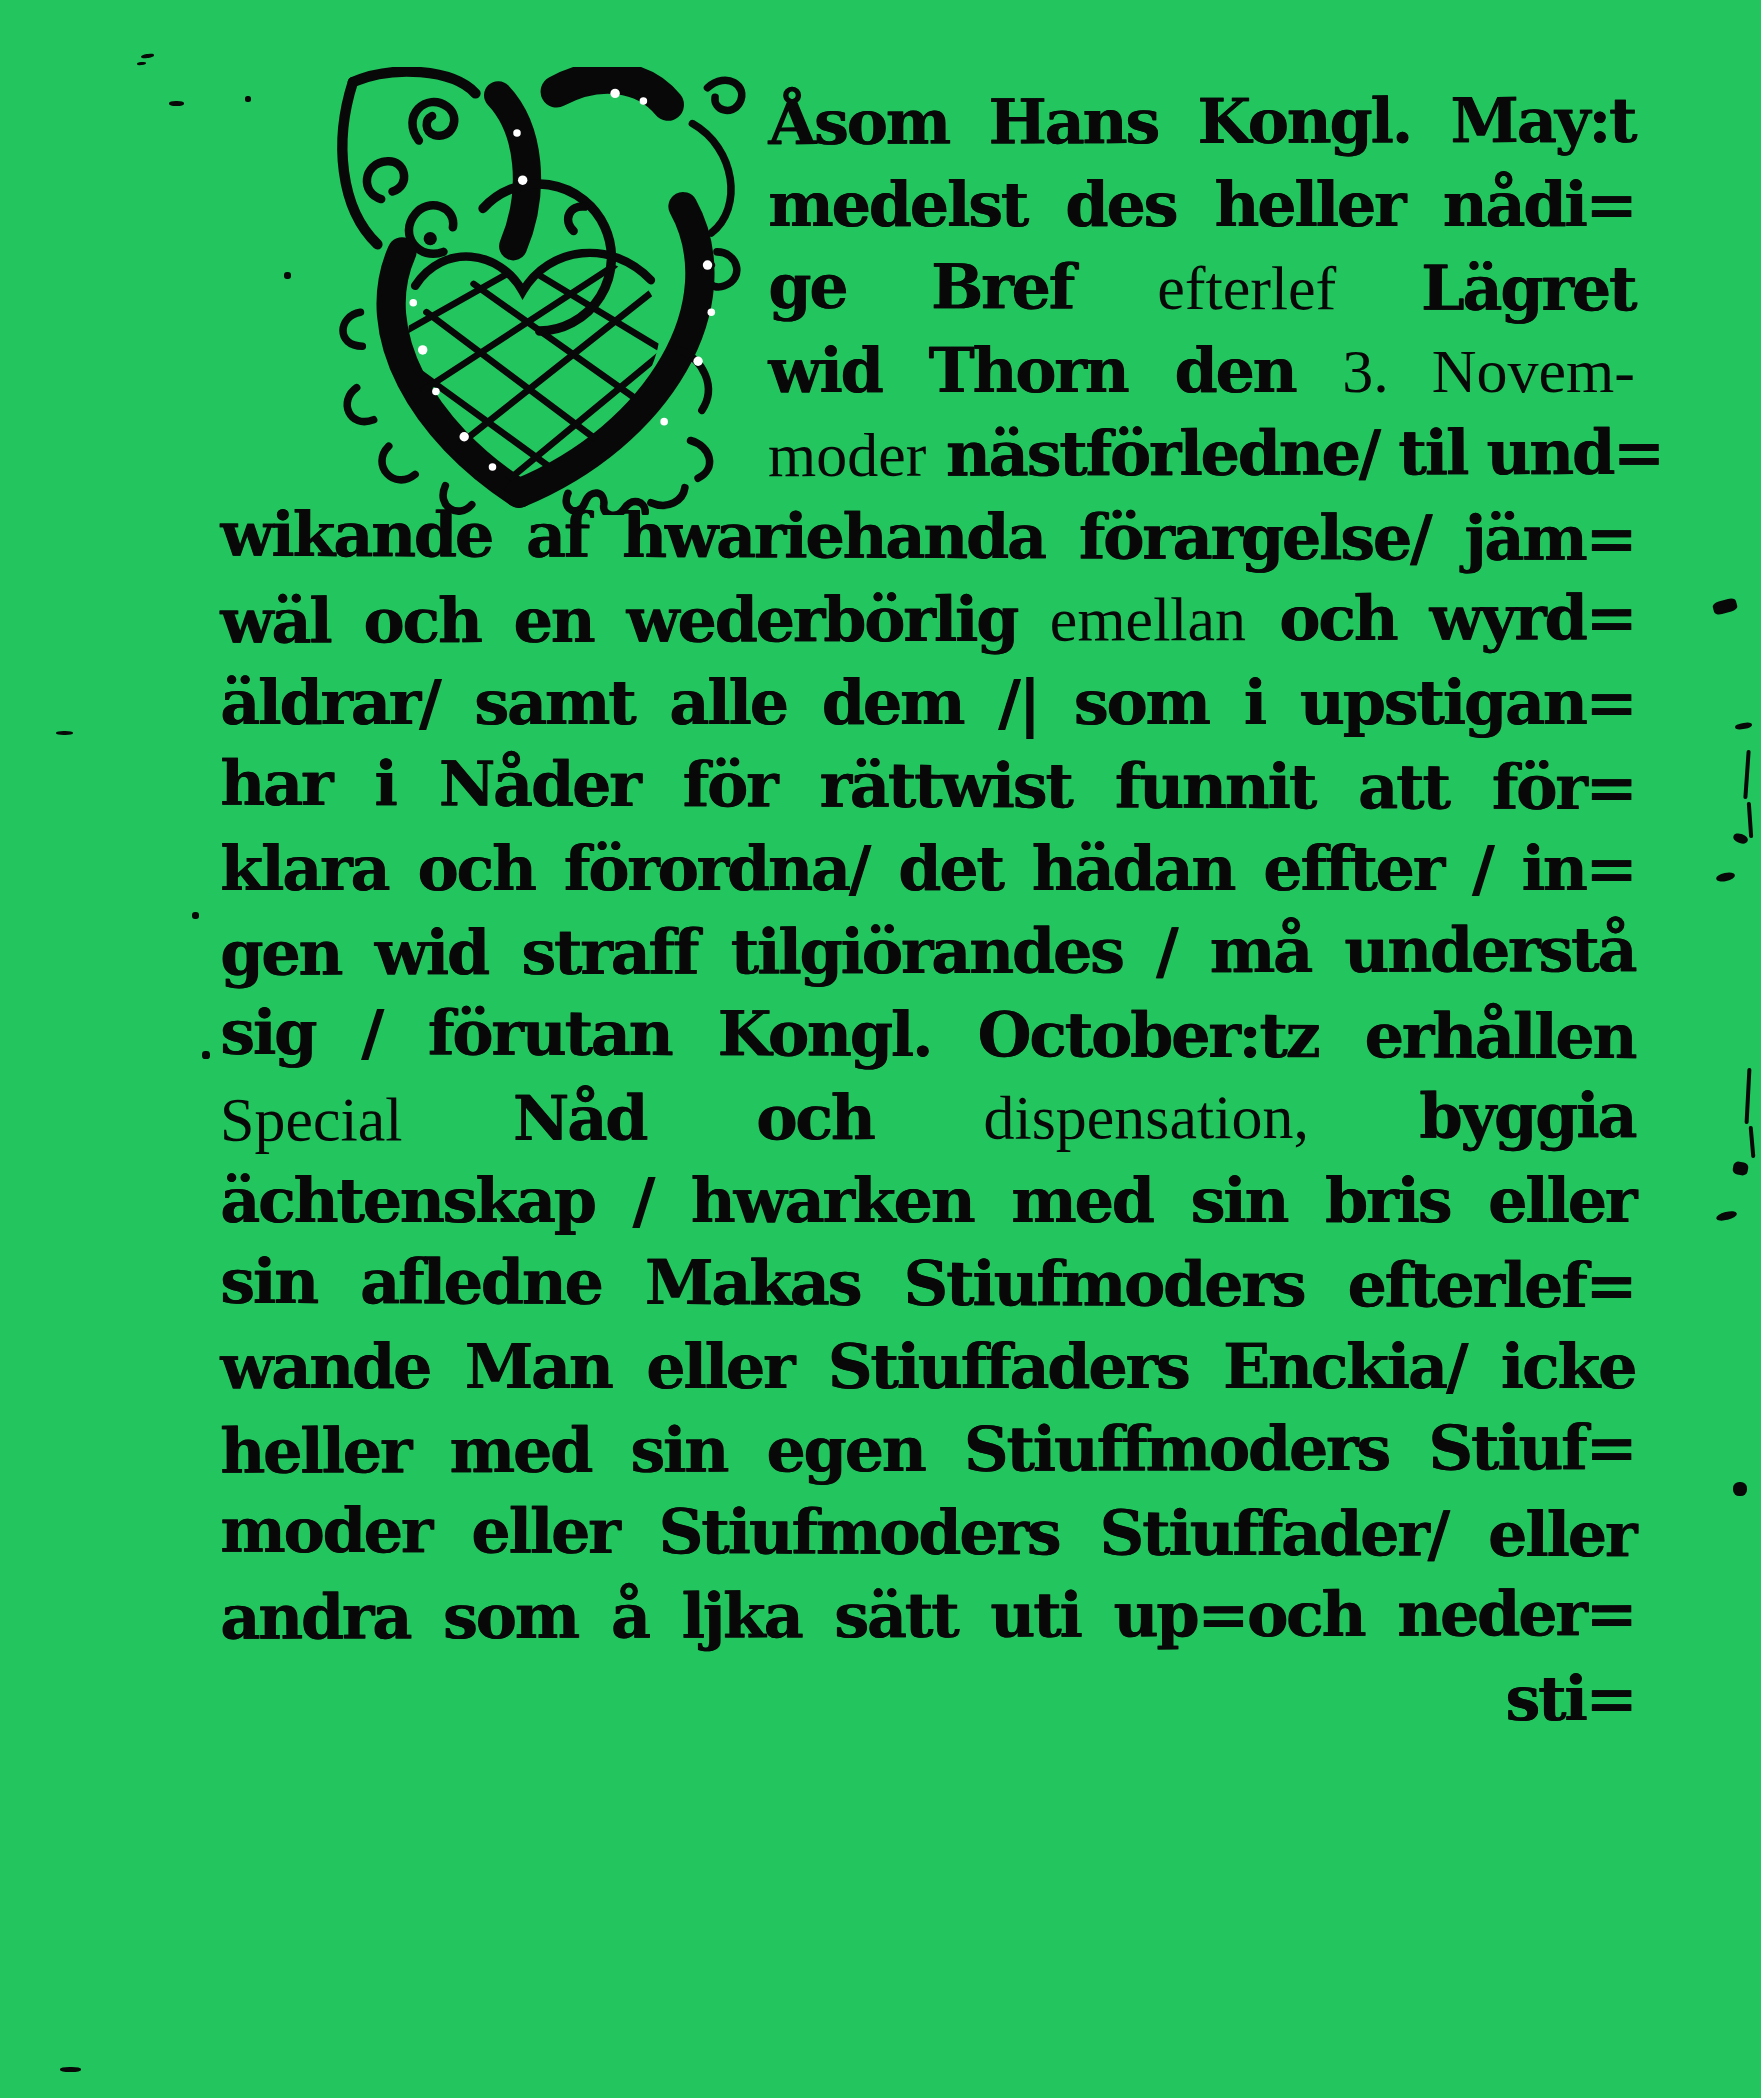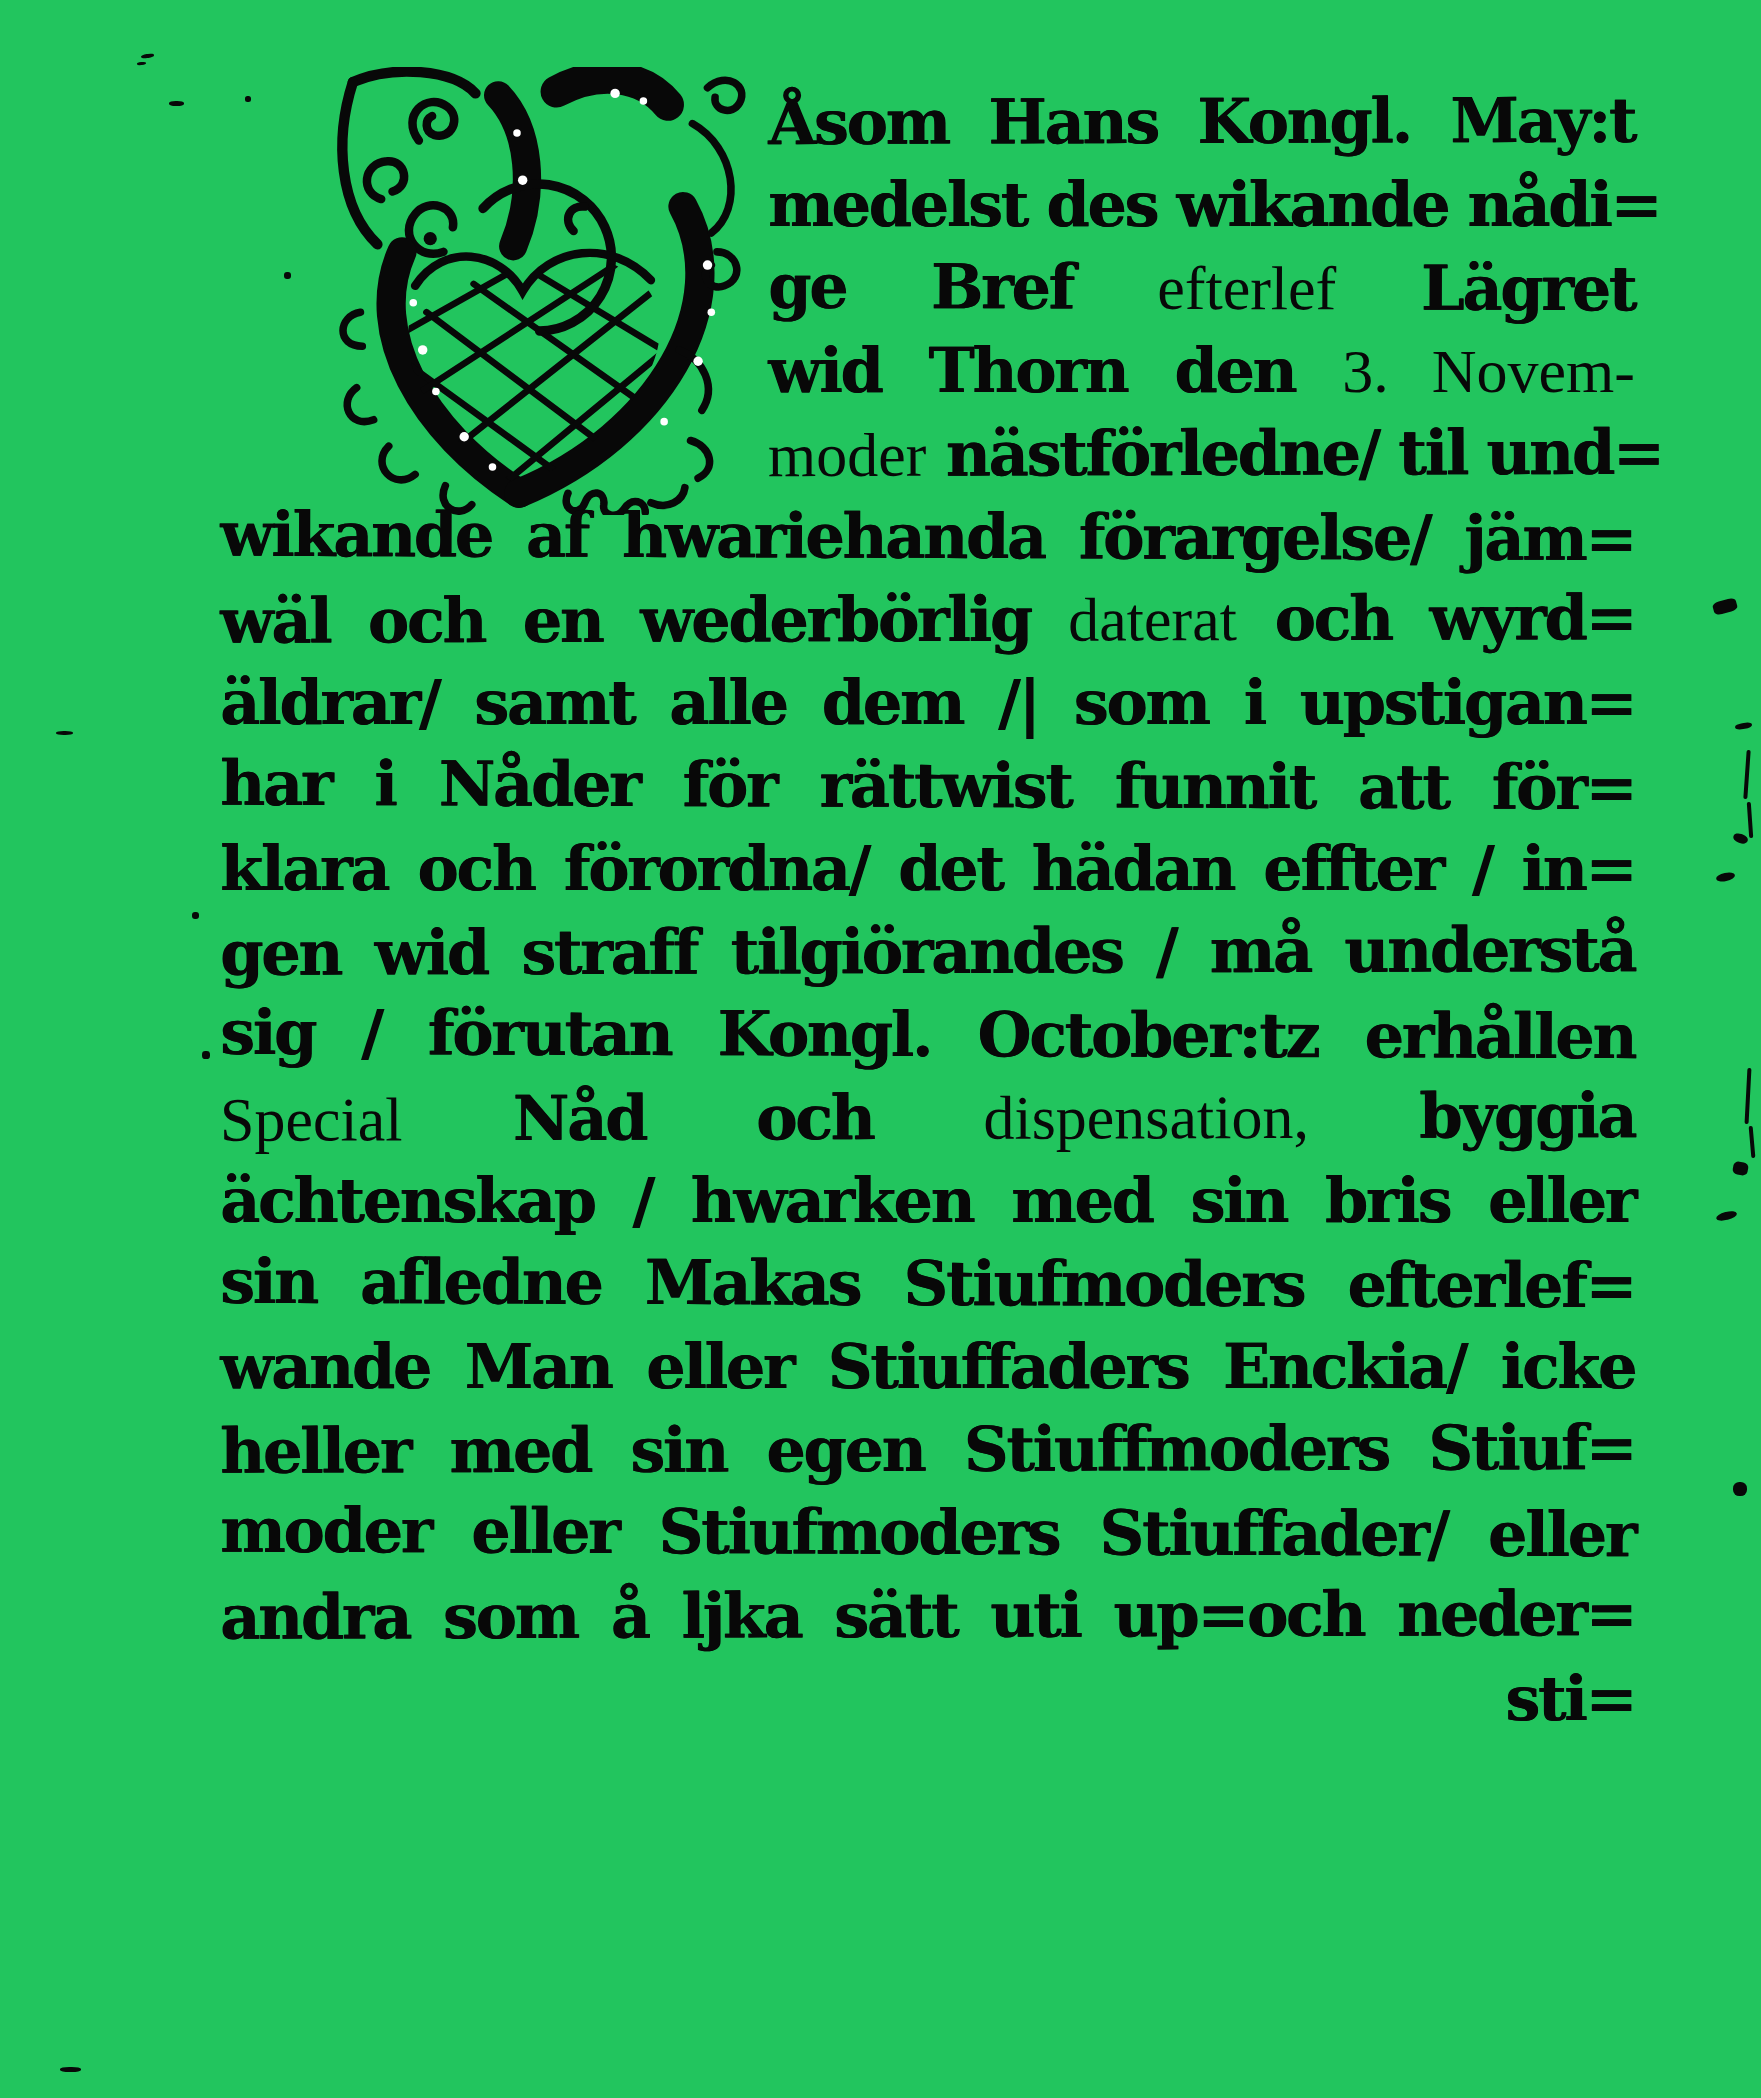--- a/index.html
+++ b/index.html
@@ -103,26 +103,26 @@
           <circle cx="300" cy="28" r="5"></circle>
         <circle cx="330" cy="36" r="4"></circle>
       </g>
       <clipPath id="heartclip">
         <path d="M95 235 C125 195 180 200 202 240 C226 198 290 190 330 230 C380 285 320 390 200 445 C100 390 55 300 95 235 Z"></path>
       </clipPath>
     </svg>
 
     <div id="lines">
         <div class="line hang"><span class="fraktur">Åsom Hans Kongl. May:t</span></div>
-        <div class="line hang"><span class="fraktur">medelst des wikande nådi=</span></div>
+        <div class="line hang"><span class="fraktur">medelst des heller nådi=</span></div>
         <div class="line hang"><span class="fraktur">ge Bref </span><span class="roman">efterlef</span><span class="fraktur"> Lägret</span></div>
         <div class="line hang"><span class="fraktur">wid Thorn den </span><span class="roman">3. Novem-</span></div>
         <div class="line hang"><span class="roman">moder</span><span class="fraktur"> nästförledne/ til und=</span></div>
         <div class="line"><span class="fraktur">wikande af hwariehanda förargelse/ jäm=</span></div>
-        <div class="line"><span class="fraktur">wäl och en wederbörlig </span><span class="roman">daterat</span><span class="fraktur"> och wyrd=</span></div>
+        <div class="line"><span class="fraktur">wäl och en wederbörlig </span><span class="roman">emellan</span><span class="fraktur"> och wyrd=</span></div>
         <div class="line"><span class="fraktur">äldrar/ samt alle dem /| som i upstigan=</span></div>
         <div class="line"><span class="fraktur">har i Nåder för rättwist funnit att för=</span></div>
         <div class="line"><span class="fraktur">klara och förordna/ det hädan effter / in=</span></div>
         <div class="line"><span class="fraktur">gen wid straff tilgiörandes / må understå</span></div>
         <div class="line"><span class="fraktur">sig / förutan Kongl. October:tz erhållen</span></div>
         <div class="line"><span class="roman">Special</span><span class="fraktur"> Nåd och </span><span class="roman">dispensation,</span><span class="fraktur"> byggia</span></div>
         <div class="line"><span class="fraktur">ächtenskap / hwarken med sin bris eller</span></div>
         <div class="line"><span class="fraktur">sin afledne Makas Stiufmoders efterlef=</span></div>
         <div class="line"><span class="fraktur">wande Man eller Stiuffaders Enckia/ icke</span></div>
         <div class="line"><span class="fraktur">heller med sin egen Stiuffmoders Stiuf=</span></div>

